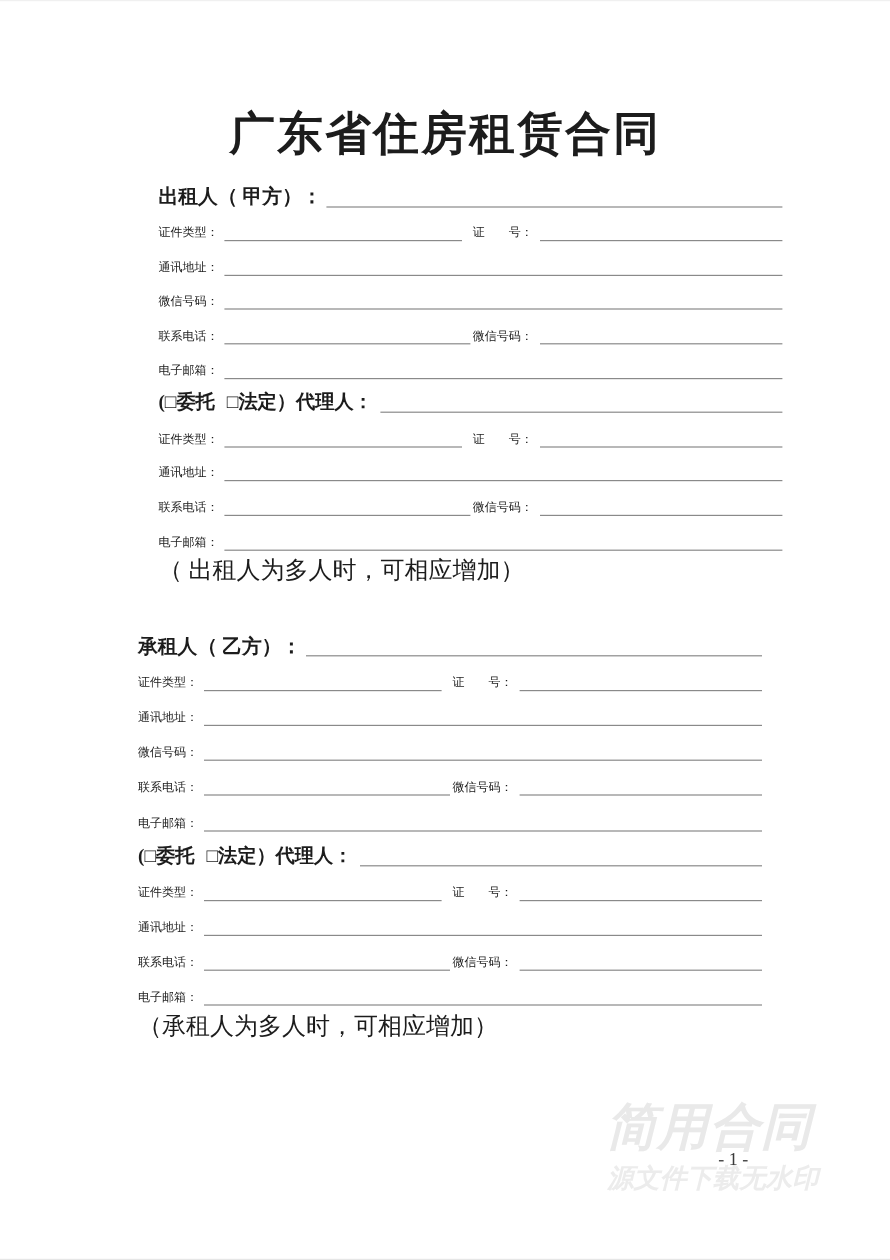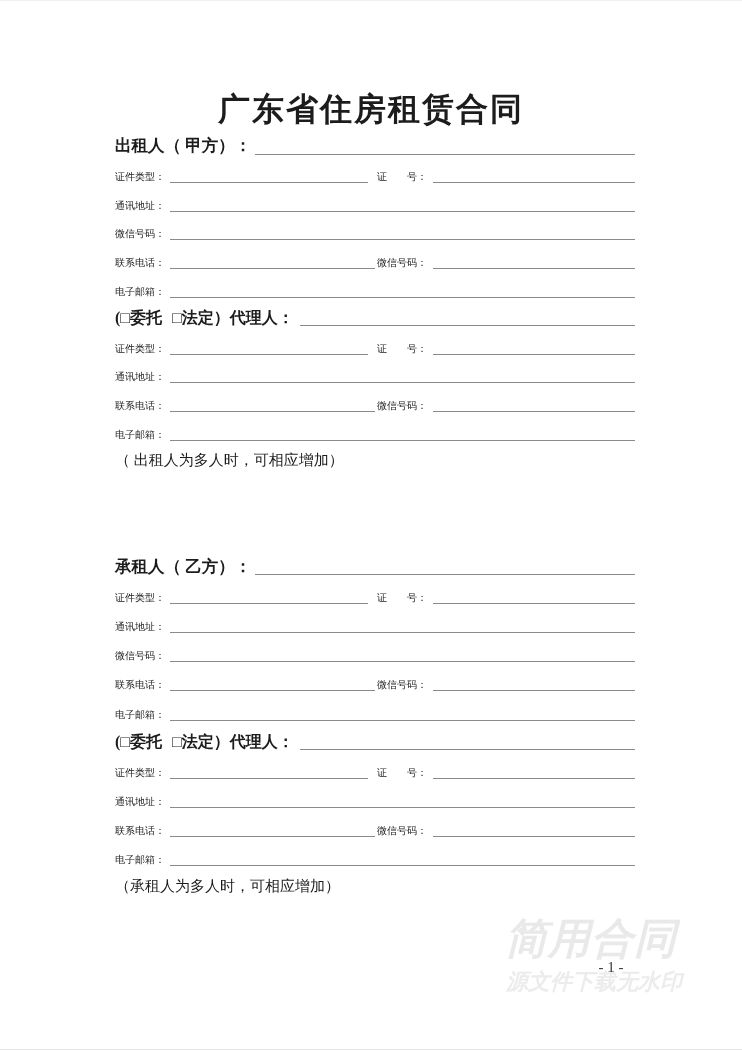--- a/index.html
+++ b/index.html
@@ -11,45 +11,45 @@
     background:#ffffff;
     font-family:"Liberation Serif","DejaVu Serif",serif;
     color:#1c1c1c;
     overflow:hidden;
     border-top:1px solid #f0f0f0;
     border-bottom:1px solid #e6e6e6;
   }
   .title {
     position:absolute; top:90px; left:0; width:100%;
     text-align:center;
-    font-size:32px; font-weight:bold; letter-spacing:2px;
+    font-size:38px; font-weight:bold; letter-spacing:2px;
     line-height:1.15;
   }
   .form { position:absolute; left:115px; width:520px; }
-  .sec-a { top:128px; }
-  .sec-b { top:548px; }
+  .sec-a { top:146px;margin-left:17px; }
+  .sec-b { top:520px; }
   .row { display:flex; align-items:flex-end; }
   .sec-a .row { height:28.6px; }
   .sec-b .row { height:29.1px; }
   .lbl { font-size:10px; line-height:1; padding-bottom:4px; white-space:pre; }
   .bold { font-weight:bold; font-size:16.5px; padding-bottom:3px; }
   .agent-part { font-weight:bold; font-size:16px; padding-bottom:3px; }
   .line { border-bottom:1px solid #8a8a8a; height:1px; margin-bottom:3px; }
   .grow { flex:1 1 auto; }
   .cell-l { display:flex; align-items:flex-end; }
   .cell-l.idw { width:253px; }
   .cell-l.phw { width:260px;justify-content:center; }
   .id-a { margin-left:9px; }
   .id-b { margin-left:20px; }
   .ml6 { margin-left:6px; }
   .ml5 { margin-left:5px; }
   .ml4 { margin-left:4px; }
   .ml2 { margin-left:2px; }
   .cb2 { margin-left:10px; }
-  .note { font-size:15px; line-height:1; padding-bottom:4px; white-space:pre; }
+  .note { font-size:20px; line-height:1; padding-bottom:4px; white-space:pre; }
   .watermark-brand {
     position:absolute; left:505px; top:916px; width:240px;
     font-family:"Liberation Sans","DejaVu Sans",sans-serif;
     font-weight:bold; font-style:italic;
     font-size:42px; line-height:1.05; letter-spacing:1px;
     color:#e9e9e9; white-space:nowrap;
   }
   .watermark-tagline {
     position:absolute; left:506px; top:969px; width:240px;
     font-family:"Liberation Sans","DejaVu Sans",sans-serif;

